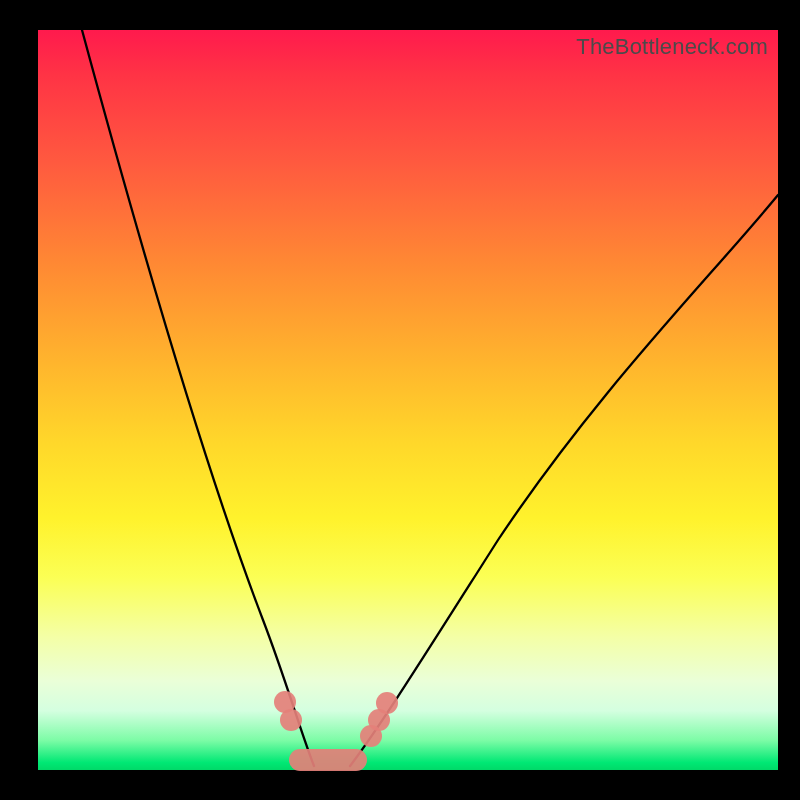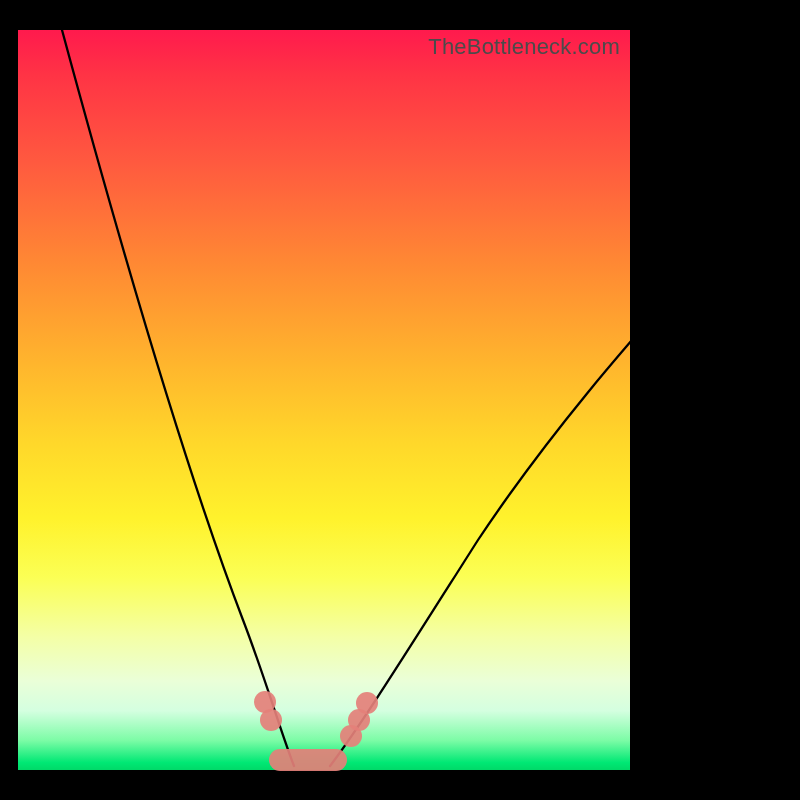--- a/index.html
+++ b/index.html
@@ -15,22 +15,22 @@
     position: absolute;
     top: 0;
     left: 0;
     width: 800px;
     height: 800px;
     background: #000;
   }
   .plot-area {
     position: absolute;
     top: 30px;
-    left: 18px;
-    width: 612px;
+    left: 38px;
+    width: 740px;
     height: 740px;
     background: linear-gradient(
       to bottom,
       #ff1a4d 0%,
       #ff3345 6%,
       #ff5a3f 18%,
       #ff8a33 32%,
       #ffb52d 45%,
       #ffd82a 56%,
       #fff22c 66%,

